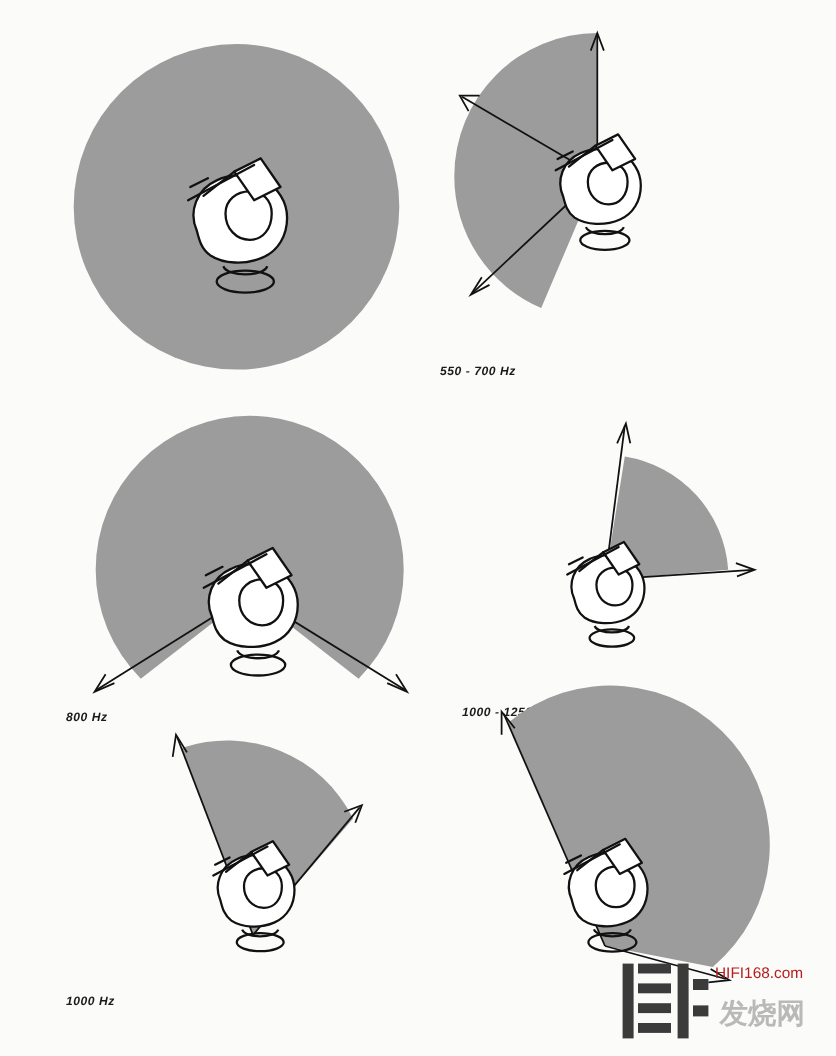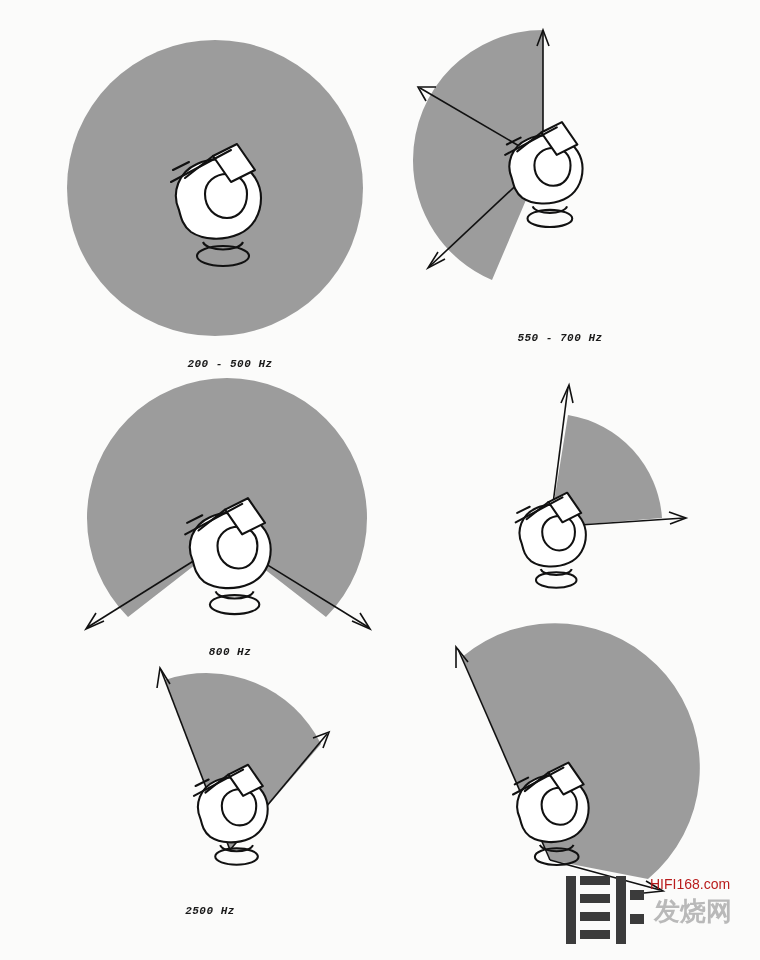--- a/index.html
+++ b/index.html
@@ -21,27 +21,27 @@
     position:absolute;
     left:0;top:0;
     width:100%;
     height:calc(100% - 26px);
     overflow:visible;
   }
   .caption{
     position:absolute;
     bottom:0;
     width:100%;
-    text-align:center;
+    text-align:left;
     font-style:italic;
     font-weight:bold;
     font-size:11px;
     letter-spacing:0.5px;
     color:#1a1a1a;
-    font-family:Liberation Mono, monospace;
+    font-family:Liberation Sans, sans-serif;
   }
   svg{display:block;overflow:visible;}
 
   .watermark{
     position:absolute;
     right:8px;
     bottom:6px;
     width:190px;
     height:84px;
   }
@@ -49,21 +49,21 @@
     position:absolute;
     left:88px;
     top:6px;
     font-size:14px;
     color:#b91c1c;
     font-family:"Liberation Sans", sans-serif;
   }
   .wm-text2{
     position:absolute;
     left:92px;
-    top:24px;
+    top:34px;
     font-size:26px;
     font-weight:bold;
     color:#b9b9b9;
     font-family:"Liberation Sans", sans-serif;
   }
 </style>
 </head>
 <body>
 
 <div class="page">
@@ -79,21 +79,20 @@
             <path d="M-2,-32 L22,-44 L40,-18 L16,-6 Z"></path>
             <path d="M-30,-10 L-2,-32"></path>
             <path d="M-42,-18 L-26,-26"></path>
             <path d="M-44,-6 L16,-38"></path>
           </g>
           <ellipse cx="8" cy="68" rx="26" ry="10" fill="none" stroke="#111" stroke-width="2.1"></ellipse>
           <path d="M-12,54 C-8,64 24,64 28,54" fill="none" stroke="#111" stroke-width="2.1"></path>
         </g>
       </svg>
     </div>
-    <div class="caption">200 - 500 Hz</div>
   </div>
 
   <div class="panel" style="left:400px;top:30px;width:320px;height:310px;">
     <div class="stage">
       <svg width="320" height="290" viewBox="0 0 320 290">
         <path d="M143,130 L143,0 A130,130 0 0 0 13,130 A130,130 0 0 0 92,250 Z" fill="#9c9c9c"></path>
         <g stroke="#111" stroke-width="1.6" fill="none">
           <path d="M143,130 L143,2"></path>
           <path d="M137,16 L143,0 L149,16"></path>
           <path d="M143,130 L20,58"></path>
@@ -189,21 +188,21 @@
             <path d="M-2,-32 L22,-44 L40,-18 L16,-6 Z"></path>
             <path d="M-30,-10 L-2,-32"></path>
             <path d="M-42,-18 L-26,-26"></path>
             <path d="M-44,-6 L16,-38"></path>
           </g>
           <ellipse cx="8" cy="68" rx="26" ry="10" fill="none" stroke="#111" stroke-width="2.5"></ellipse>
           <path d="M-12,54 C-8,64 24,64 28,54" fill="none" stroke="#111" stroke-width="2.5"></path>
         </g>
       </svg>
     </div>
-    <div class="caption" style="bottom:-2px;left:-35px;width:300px;">2500 Hz</div>
+    <div class="caption" style="bottom:-2px;left:-35px;width:300px;">1000 Hz</div>
   </div>
 
   <div class="panel" style="left:400px;top:645px;width:330px;height:270px;">
     <div class="stage">
       <svg width="330" height="250" viewBox="0 0 330 250">
         <path d="M150,215 L62,12 A142,142 0 0 1 248,234 Z" fill="#9c9c9c"></path>
         <g stroke="#111" stroke-width="1.6" fill="none">
           <path d="M150,215 L58,4"></path>
           <path d="M56,23 L56,2 L68,17"></path>
           <path d="M150,215 L260,245"></path>

